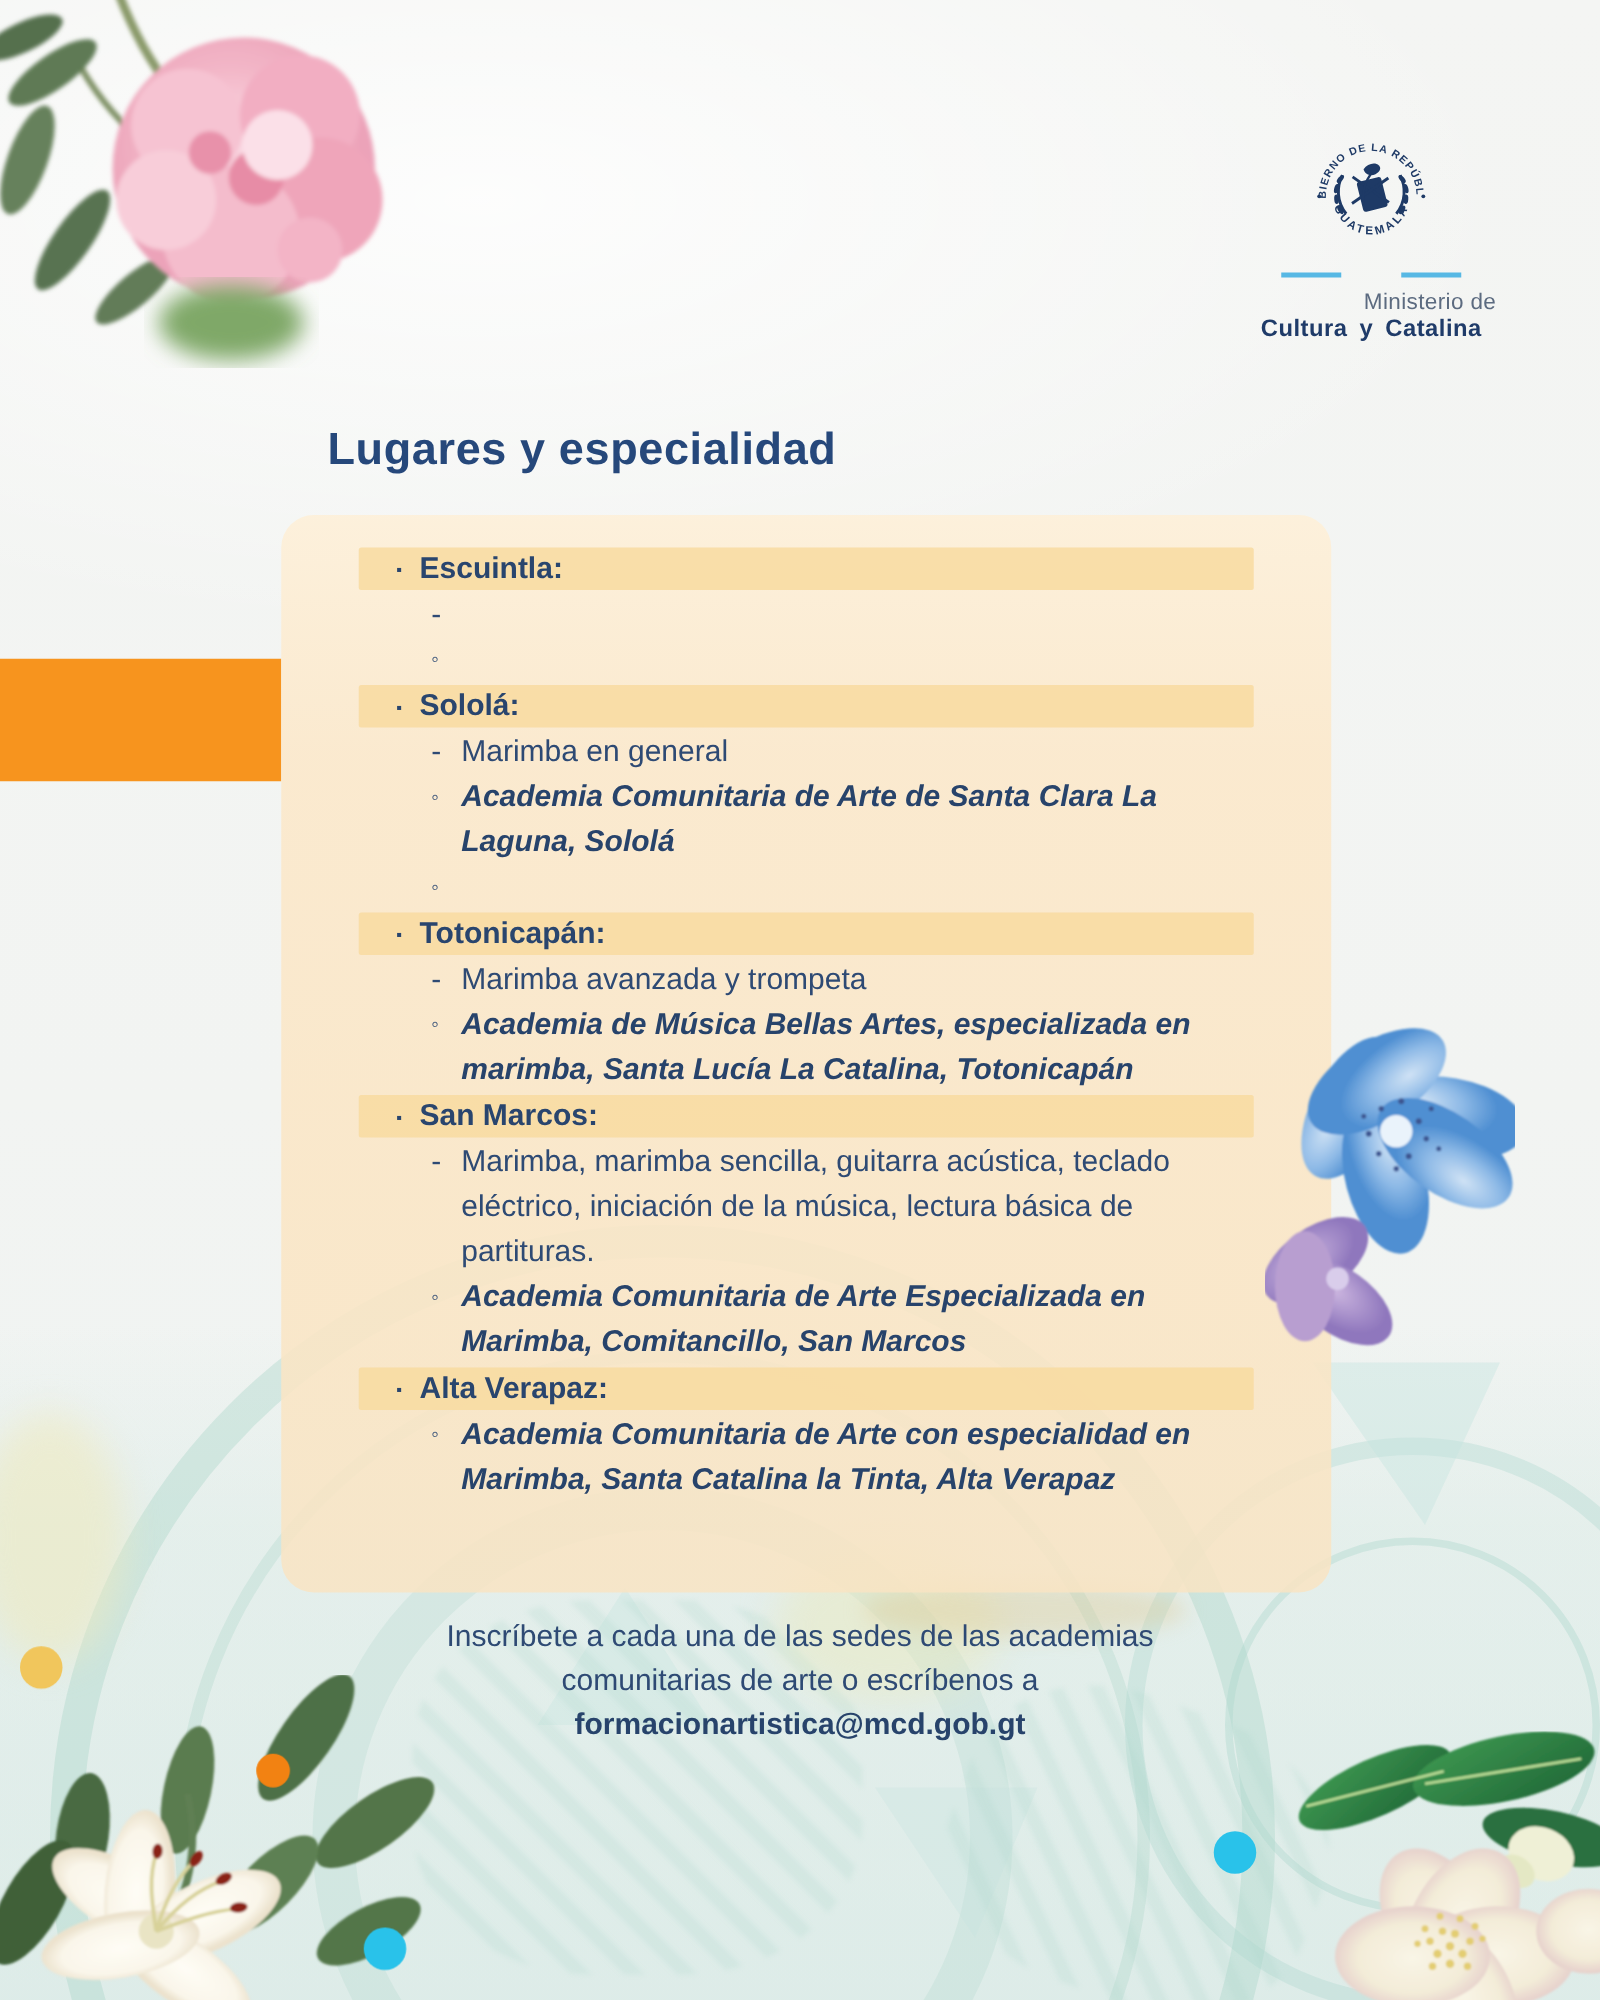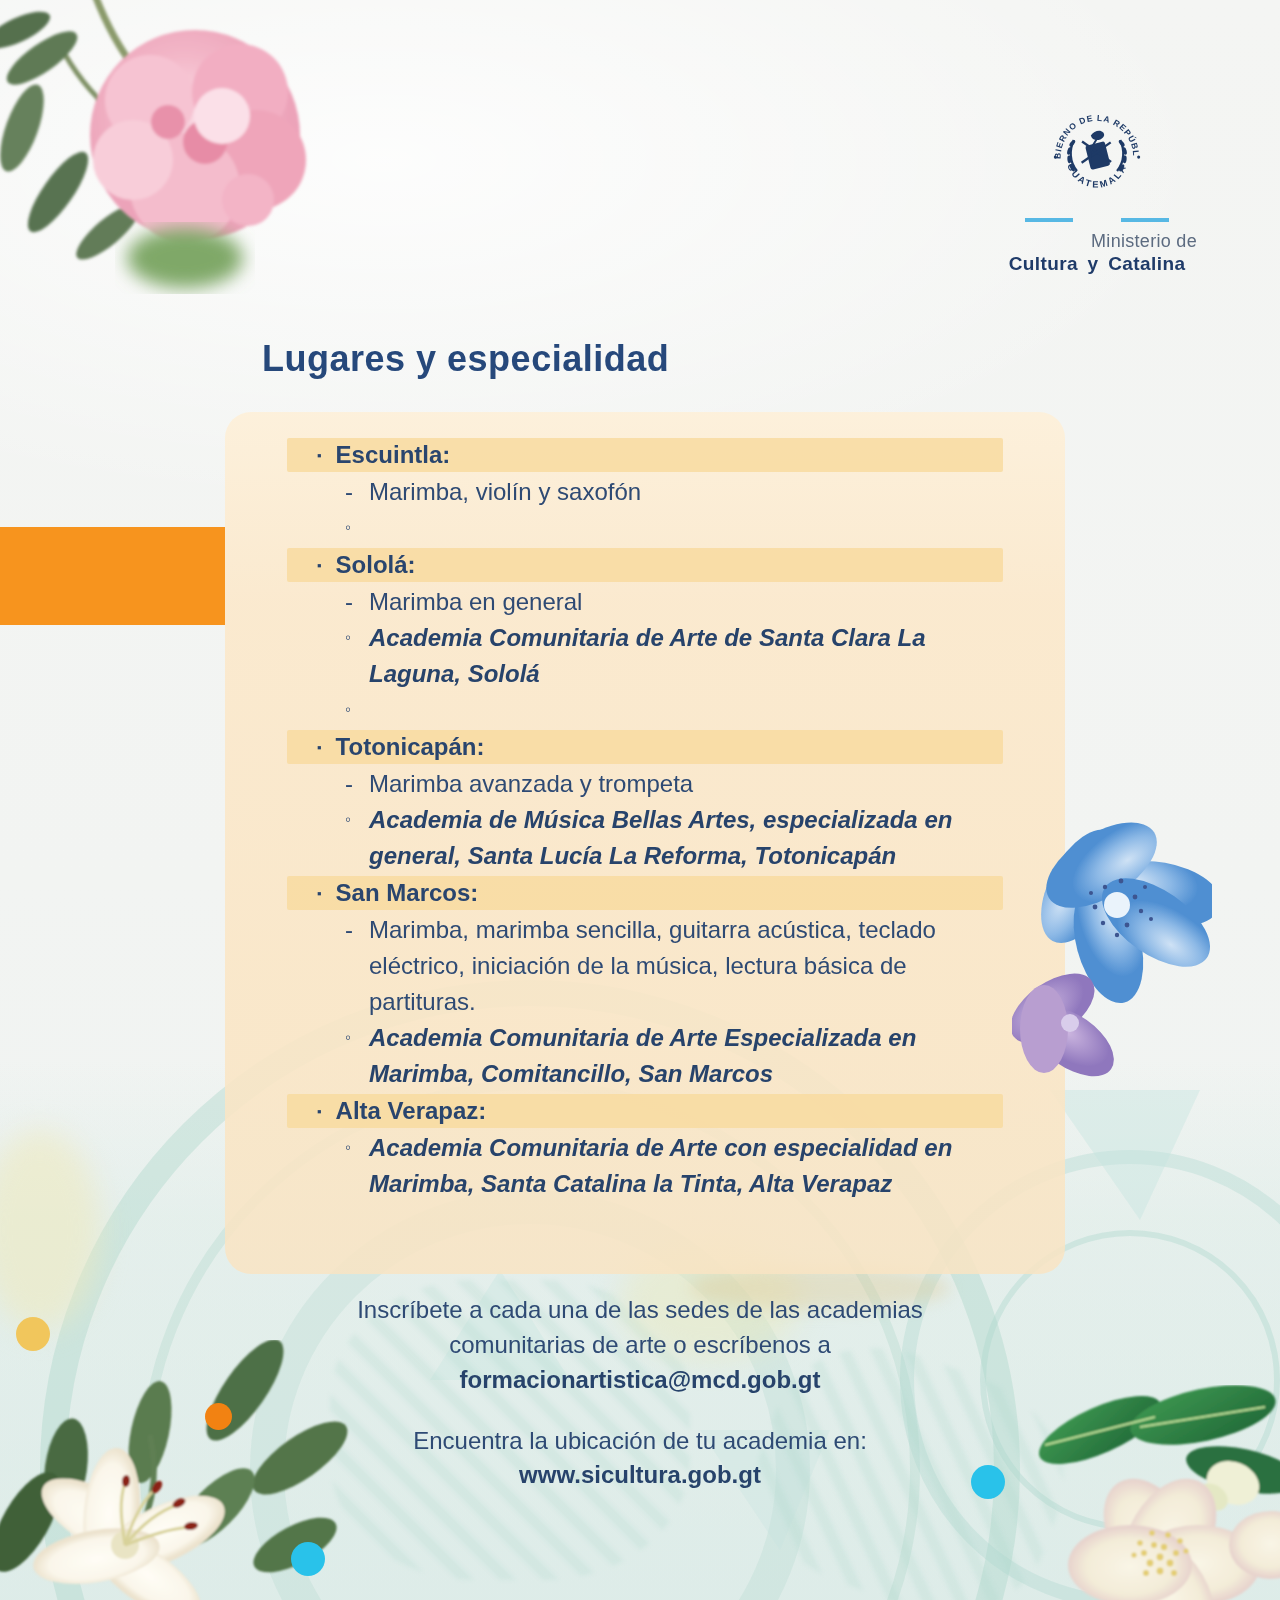--- a/index.html
+++ b/index.html
@@ -207,21 +207,20 @@
 
   <div class="content-box">
 
     <div class="sec-h">
       <span class="sq">▪</span>
       <span>Escuintla:</span>
     </div>
     <ul class="sec-items">
       <li class="dash">
           <span class="mk">-</span>
-          <span class="txt">Marimba, violín y saxofón</span>
         </li>
       <li class="circ">
           <span class="mk">◦</span>
         </li>
     </ul>
 
     <div class="sec-h">
       <span class="sq">▪</span>
       <span>Sololá:</span>
     </div>
@@ -243,21 +242,21 @@
       <span class="sq">▪</span>
       <span>Totonicapán:</span>
     </div>
     <ul class="sec-items">
       <li class="dash">
           <span class="mk">-</span>
           <span class="txt">Marimba avanzada y trompeta</span>
         </li>
       <li class="circ">
           <span class="mk">◦</span>
-          <span class="txt">Academia de Música Bellas Artes, especializada en general, Santa Lucía La Reforma, Totonicapán</span>
+          <span class="txt">Academia de Música Bellas Artes, especializada en marimba, Santa Lucía La Catalina, Totonicapán</span>
         </li>
     </ul>
 
     <div class="sec-h">
       <span class="sq">▪</span>
       <span>San Marcos:</span>
     </div>
     <ul class="sec-items">
       <li class="dash">
           <span class="mk">-</span>
@@ -323,24 +322,20 @@
         <ellipse rx="48" ry="26" fill="url(#pp)" transform="rotate(35) translate(12,14)"></ellipse>
         <ellipse rx="44" ry="24" fill="#b89ed0" transform="rotate(90) translate(6,26)"></ellipse>
         <circle r="9" fill="#d9cdeb"></circle>
       </g>
     </g>
   </svg>
 
   <p class="footer1">
     <span>Inscríbete a cada una de las sedes de las academias comunitarias de arte o escríbenos a</span>
     <span class="email">formacionartistica@mcd.gob.gt</span>
-  </p>
-  <p class="footer2">
-    <span>Encuentra la ubicación de tu academia en:</span>
-    <span class="site">www.sicultura.gob.gt</span>
   </p>
 
   <div class="dot yellow"></div>
   <div class="dot orange"></div>
   <div class="dot cyan1"></div>
   <div class="dot cyan2"></div>
 
   <svg class="flower lily" width="350" height="260" viewBox="0 0 350 260">
     <defs>
       <radialGradient id="wp" cx="50%" cy="45%">

